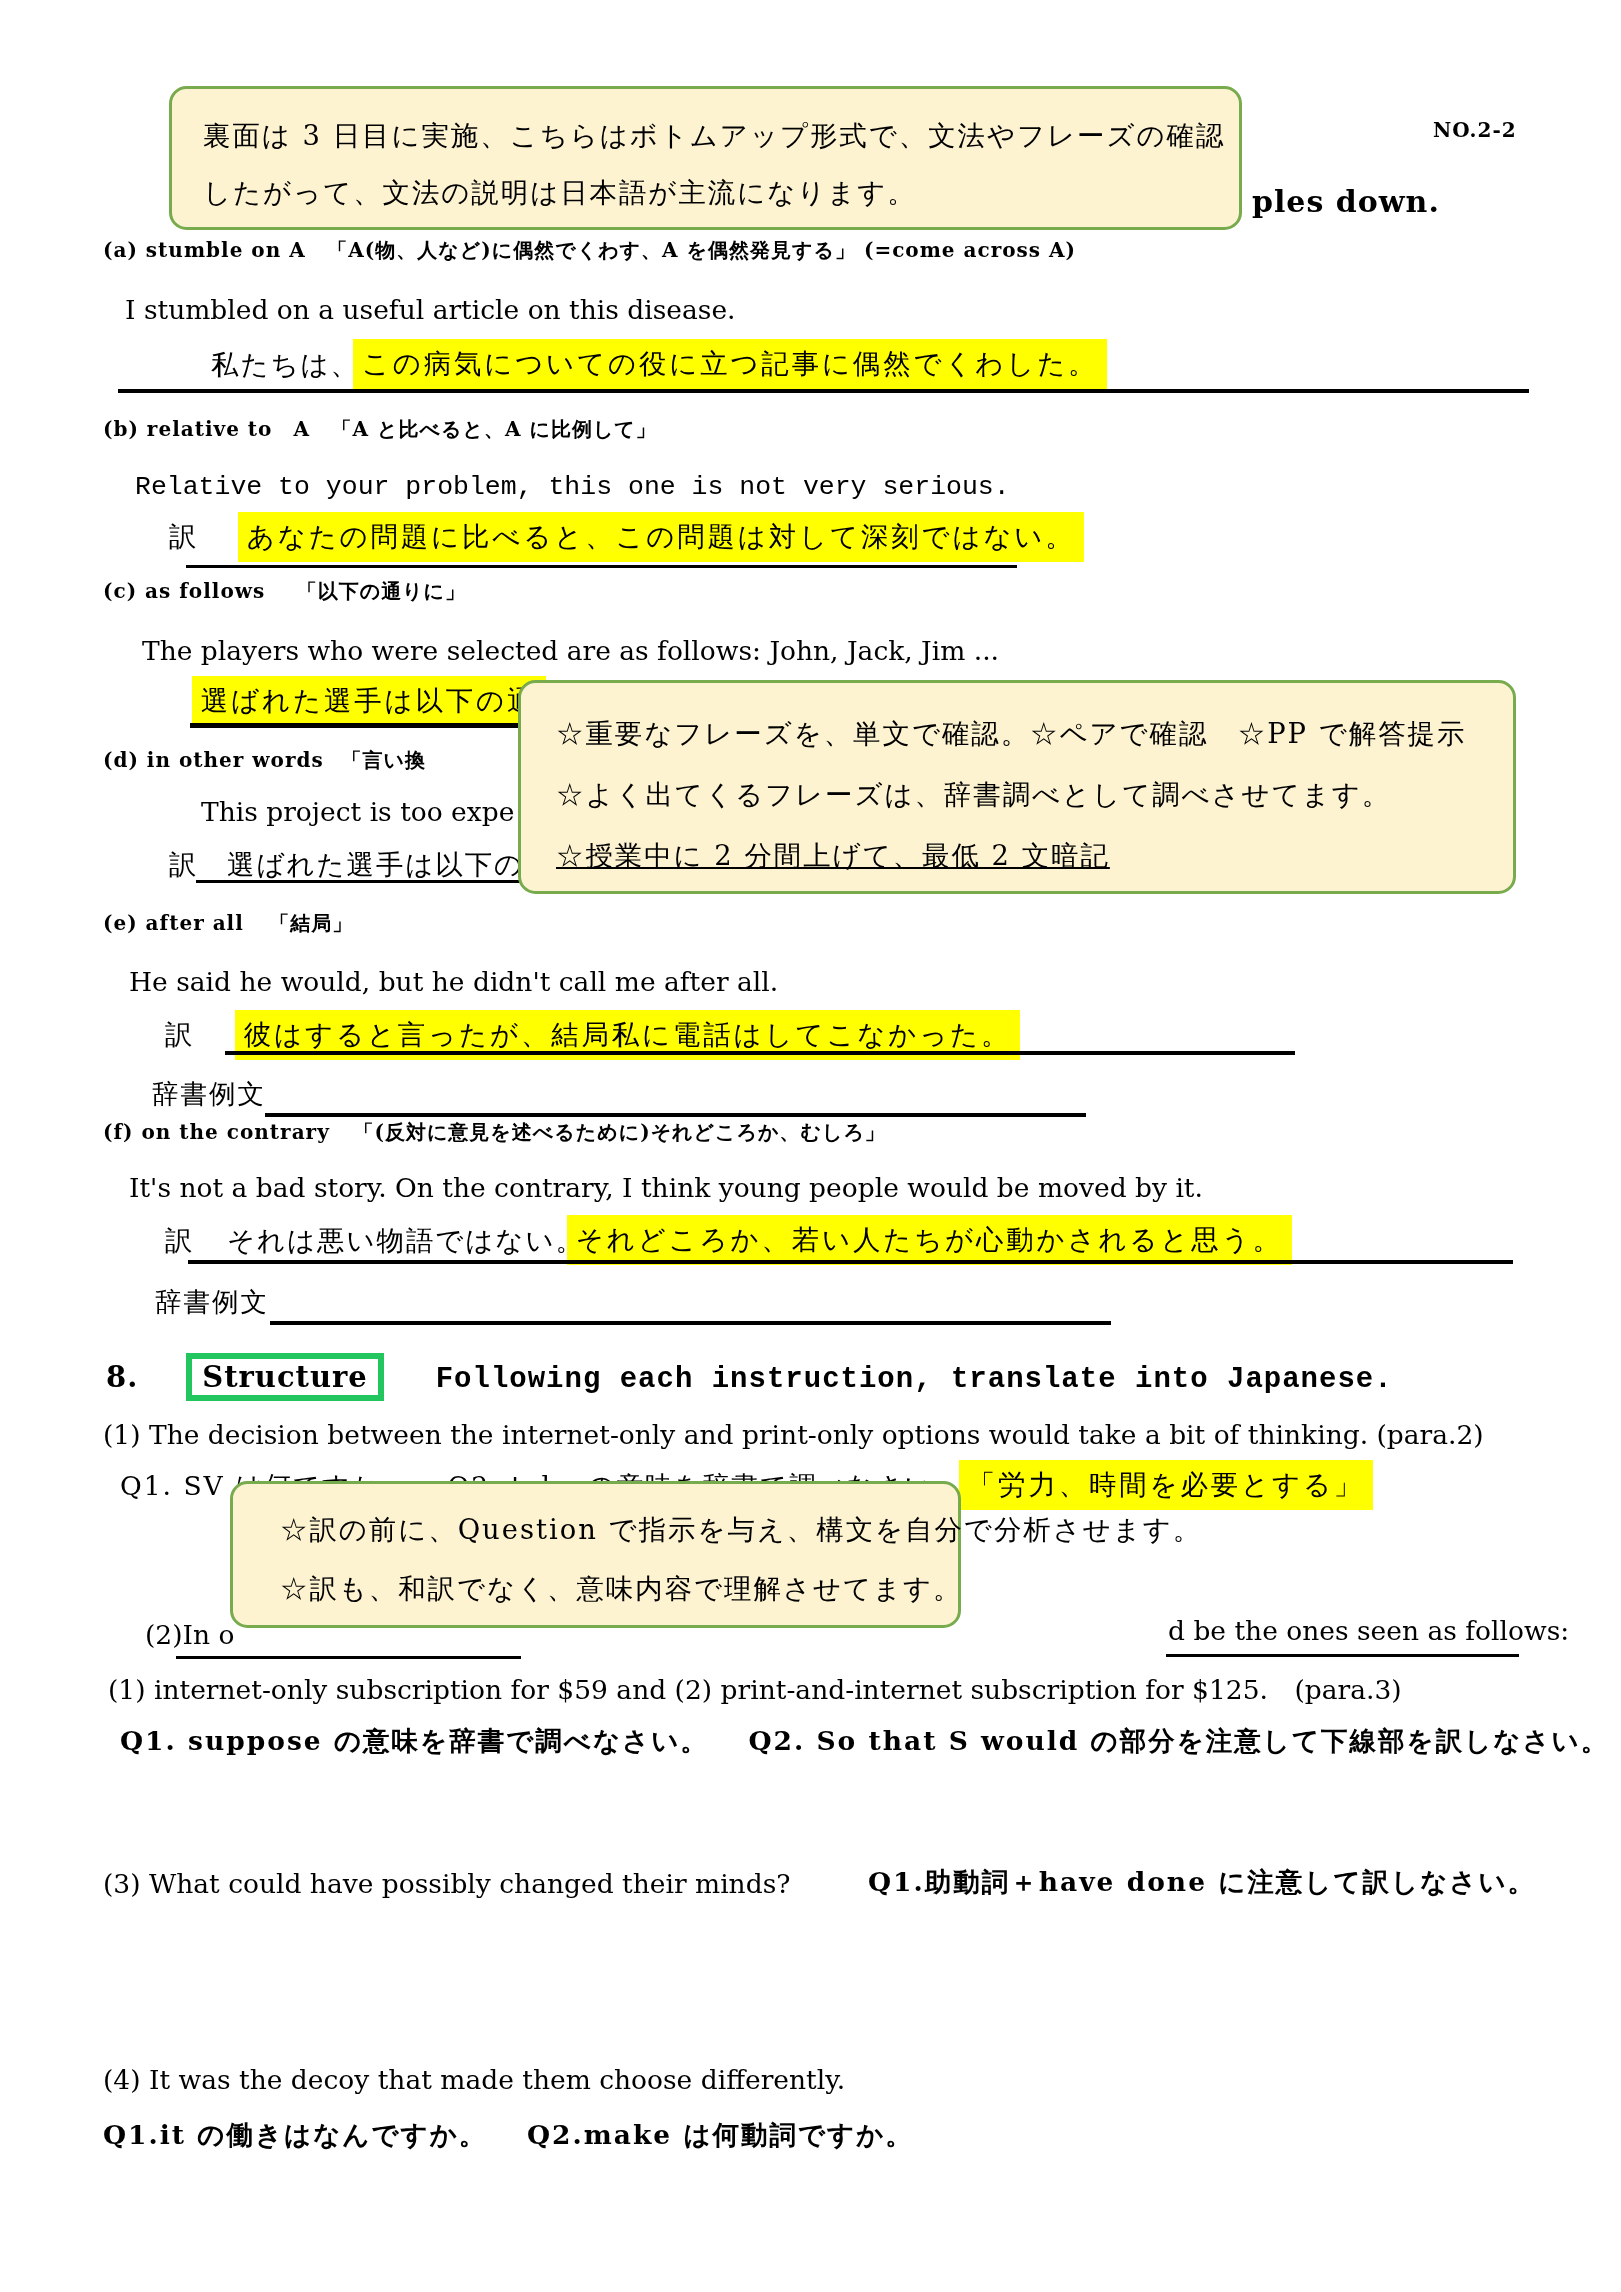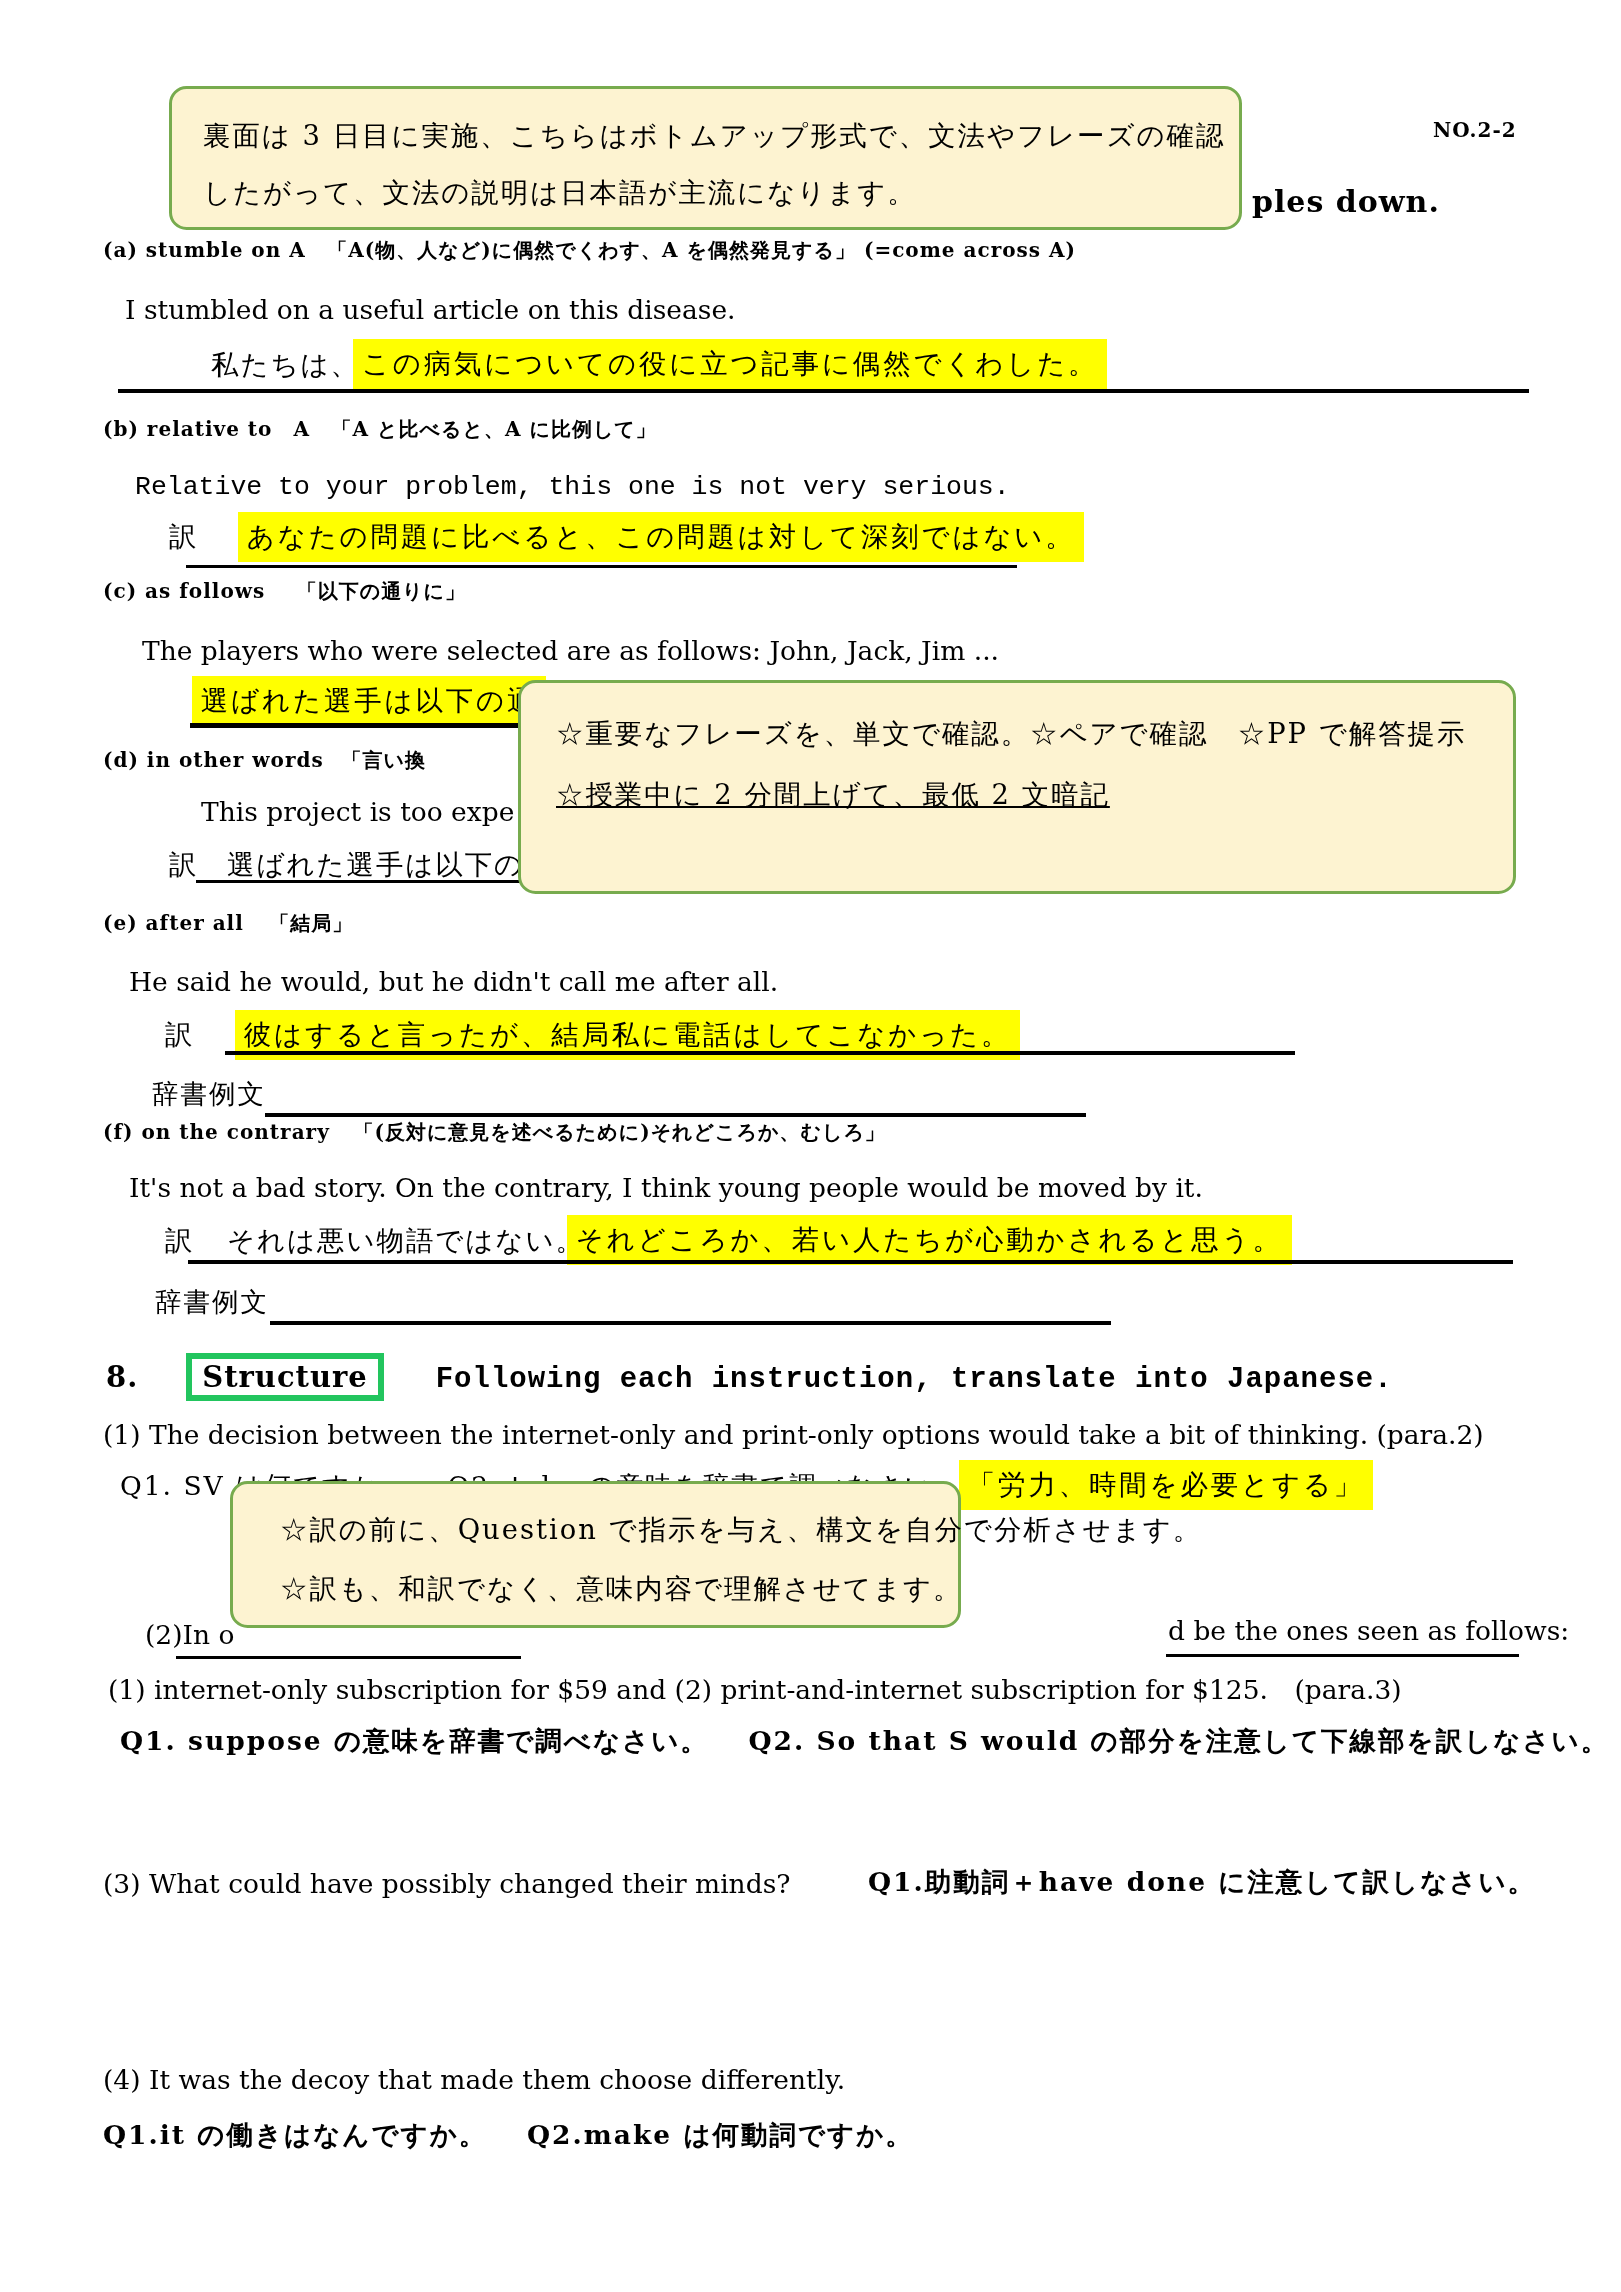--- a/index.html
+++ b/index.html
@@ -53,20 +53,21 @@
 <div class="abs head" style="left:103px;top:578px;">
   <span>(c) as follows</span>
   <span style="margin-left:23.5px;">「以下の通りに」</span>
 </div>
 <div class="abs en" style="left:142px;top:635px;">The players who were selected are as follows: John, Jack, Jim ...</div>
 <div class="abs hl" style="left:192px;top:676px;">選ばれた選手は以下の通</div>
 <div class="abs ul" style="left:190px;top:723px;width:331px;height:4.9px;"></div>
 
 <div class="abs note" style="left:518px;top:680px;width:998px;height:214px;">
   <div class="ln" style="margin:19.6px 0 0 35px;line-height:61px;">☆重要なフレーズを、単文で確認。☆ペアで確認　☆PP で解答提示</div>
+  <div class="ln" style="margin:0 0 0 35px;line-height:61px;">☆よく出てくるフレーズは、辞書調べとして調べさせてます。</div>
   <div class="ln" style="margin:0 0 0 35px;line-height:61px;text-decoration:underline;">☆授業中に 2 分間上げて、最低 2 文暗記</div>
 </div>
 
 <div class="abs head" style="left:103px;top:747px;">
   <span>(d) in other words</span>
   <span style="margin-left:9.8px;">「言い換</span>
 </div>
 <div class="abs en" style="left:201px;top:796px;">This project is too expe</div>
 <div class="abs jp" style="left:169px;top:847px;font-size:27.4px;">訳</div>
 <div class="abs jp" style="left:227px;top:847px;font-size:27.4px;">選ばれた選手は以下の通</div>

